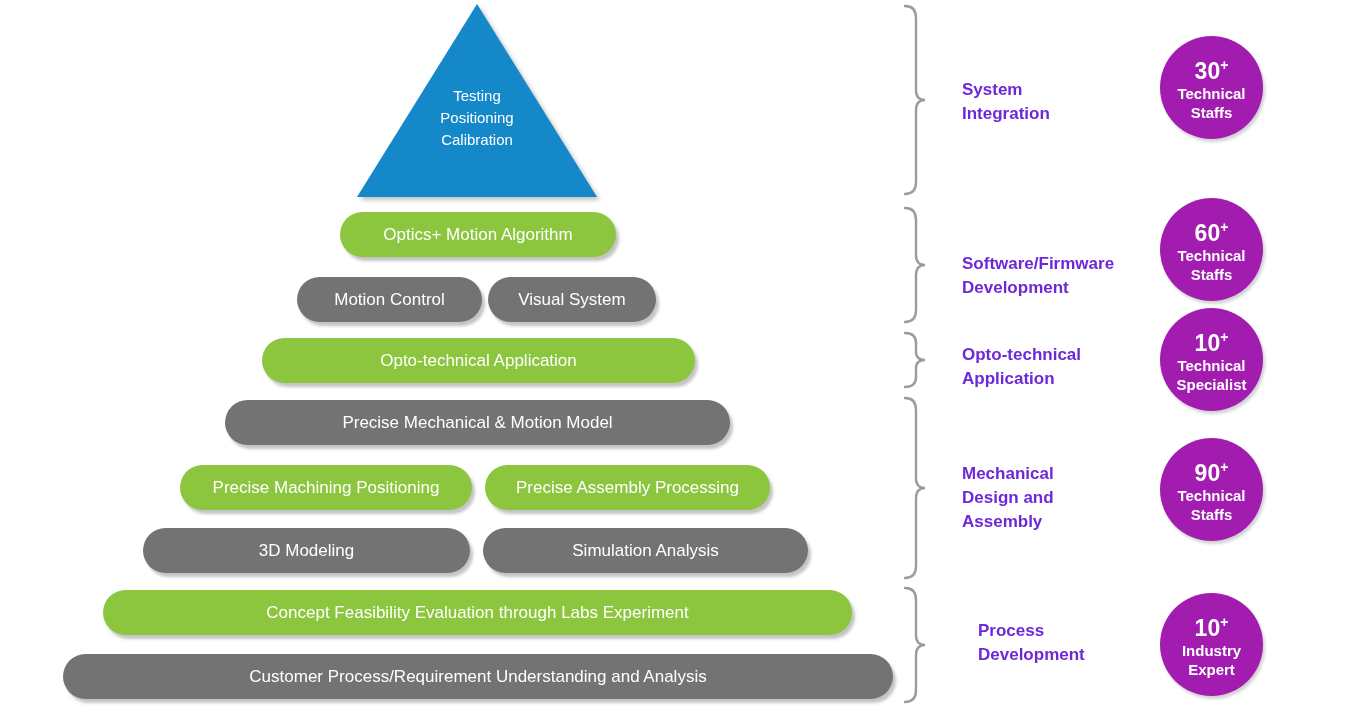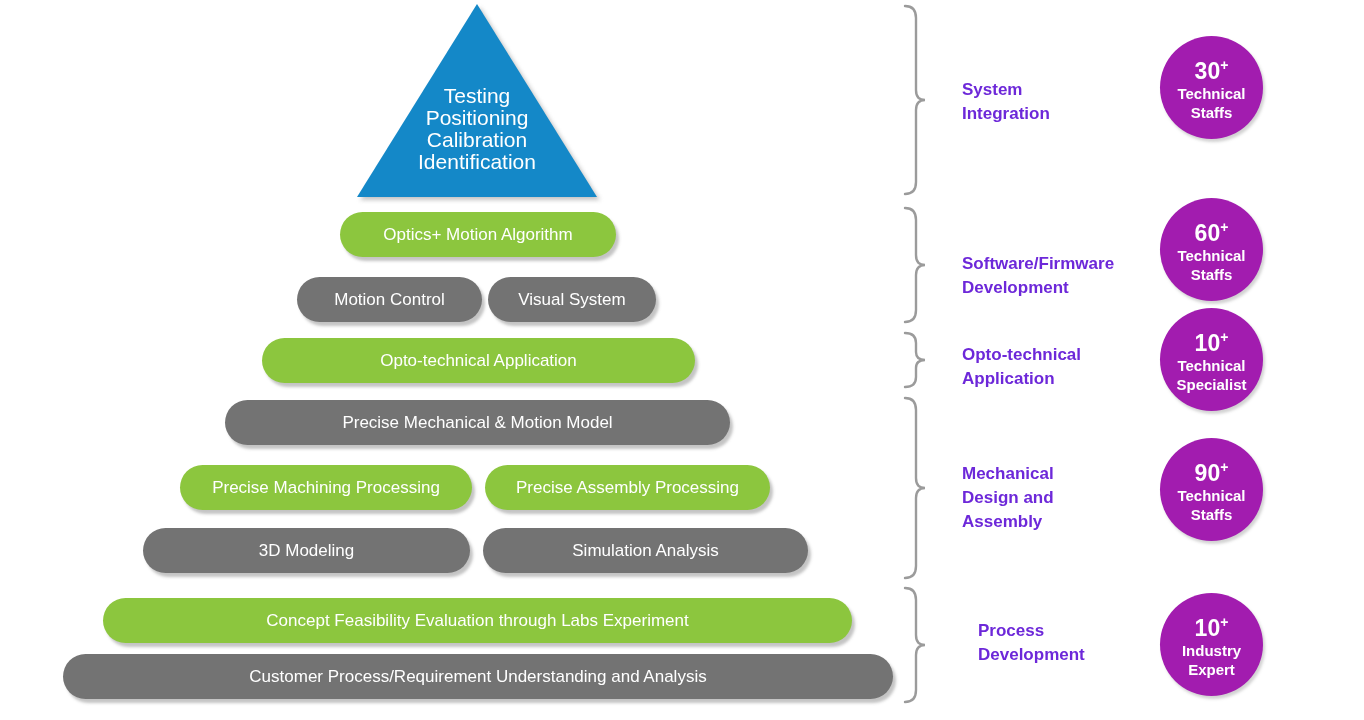--- a/index.html
+++ b/index.html
@@ -21,36 +21,36 @@
 
   .pill-1a { left:340px; top:212px; width:276px; }
   .pill-2a { left:297px; top:277px; width:185px; }
   .pill-2b { left:488px; top:277px; width:168px; }
   .pill-3a { left:262px; top:338px; width:433px; }
   .pill-4a { left:225px; top:400px; width:505px; }
   .pill-5a { left:180px; top:465px; width:292px; }
   .pill-5b { left:485px; top:465px; width:285px; }
   .pill-6a { left:143px; top:528px; width:327px; }
   .pill-6b { left:483px; top:528px; width:325px; }
-  .pill-7a { left:103px; top:590px; width:749px;margin-top:8px; }
+  .pill-7a { left:103px; top:590px; width:749px; }
   .pill-8a { left:63px;  top:654px; width:830px; }
 
   
   .apex-wrap {
     position:absolute; left:357px; top:4px; width:240px; height:193px;
     filter:drop-shadow(3px 3px 2px rgba(125,125,125,0.45));
   }
   .apex {
     width:100%; height:100%; background:#1488c8;
     clip-path:polygon(50% 0, 100% 100%, 0 100%);
     position:relative;
   }
   .apex-text {
     position:absolute; left:0; right:0; top:81px;
-    text-align:center; color:#ffffff; font-size:21px; line-height:22px;
+    text-align:center; color:#ffffff; font-size:15px; line-height:22px;
   }
   .apex-text span { display:block; }
 
   
   .brace { position:absolute; left:903px; }
   .brace path { fill:none; stroke:#9b9b9b; stroke-width:2.4; stroke-linecap:round; }
   .brace-1 { top:4px;   }
   .brace-2 { top:206px; }
   .brace-3 { top:331px; }
   .brace-4 { top:396px; }
@@ -90,35 +90,34 @@
 <body>
 
 <div class="canvas">
 
   <div class="apex-wrap">
     <div class="apex">
       <div class="apex-text">
         <span>Testing</span>
         <span>Positioning</span>
         <span>Calibration</span>
-        <span>Identification</span>
       </div>
     </div>
   </div>
 
   <div class="pill green pill-1a">Optics+ Motion Algorithm</div>
 
   <div class="pill blue pill-2a">Motion Control</div>
   <div class="pill blue pill-2b">Visual System</div>
 
   <div class="pill green pill-3a">Opto-technical Application</div>
 
   <div class="pill blue pill-4a">Precise Mechanical &amp; Motion Model</div>
 
-  <div class="pill green pill-5a">Precise Machining Processing</div>
+  <div class="pill green pill-5a">Precise Machining Positioning</div>
   <div class="pill green pill-5b">Precise Assembly Processing</div>
 
   <div class="pill blue pill-6a">3D Modeling</div>
   <div class="pill blue pill-6b">Simulation Analysis</div>
 
   <div class="pill green pill-7a">Concept Feasibility Evaluation through Labs Experiment</div>
 
   <div class="pill blue pill-8a">Customer Process/Requirement Understanding and Analysis</div>
 
   <svg class="brace brace-1" width="26" height="192" viewBox="0 0 26 192">

